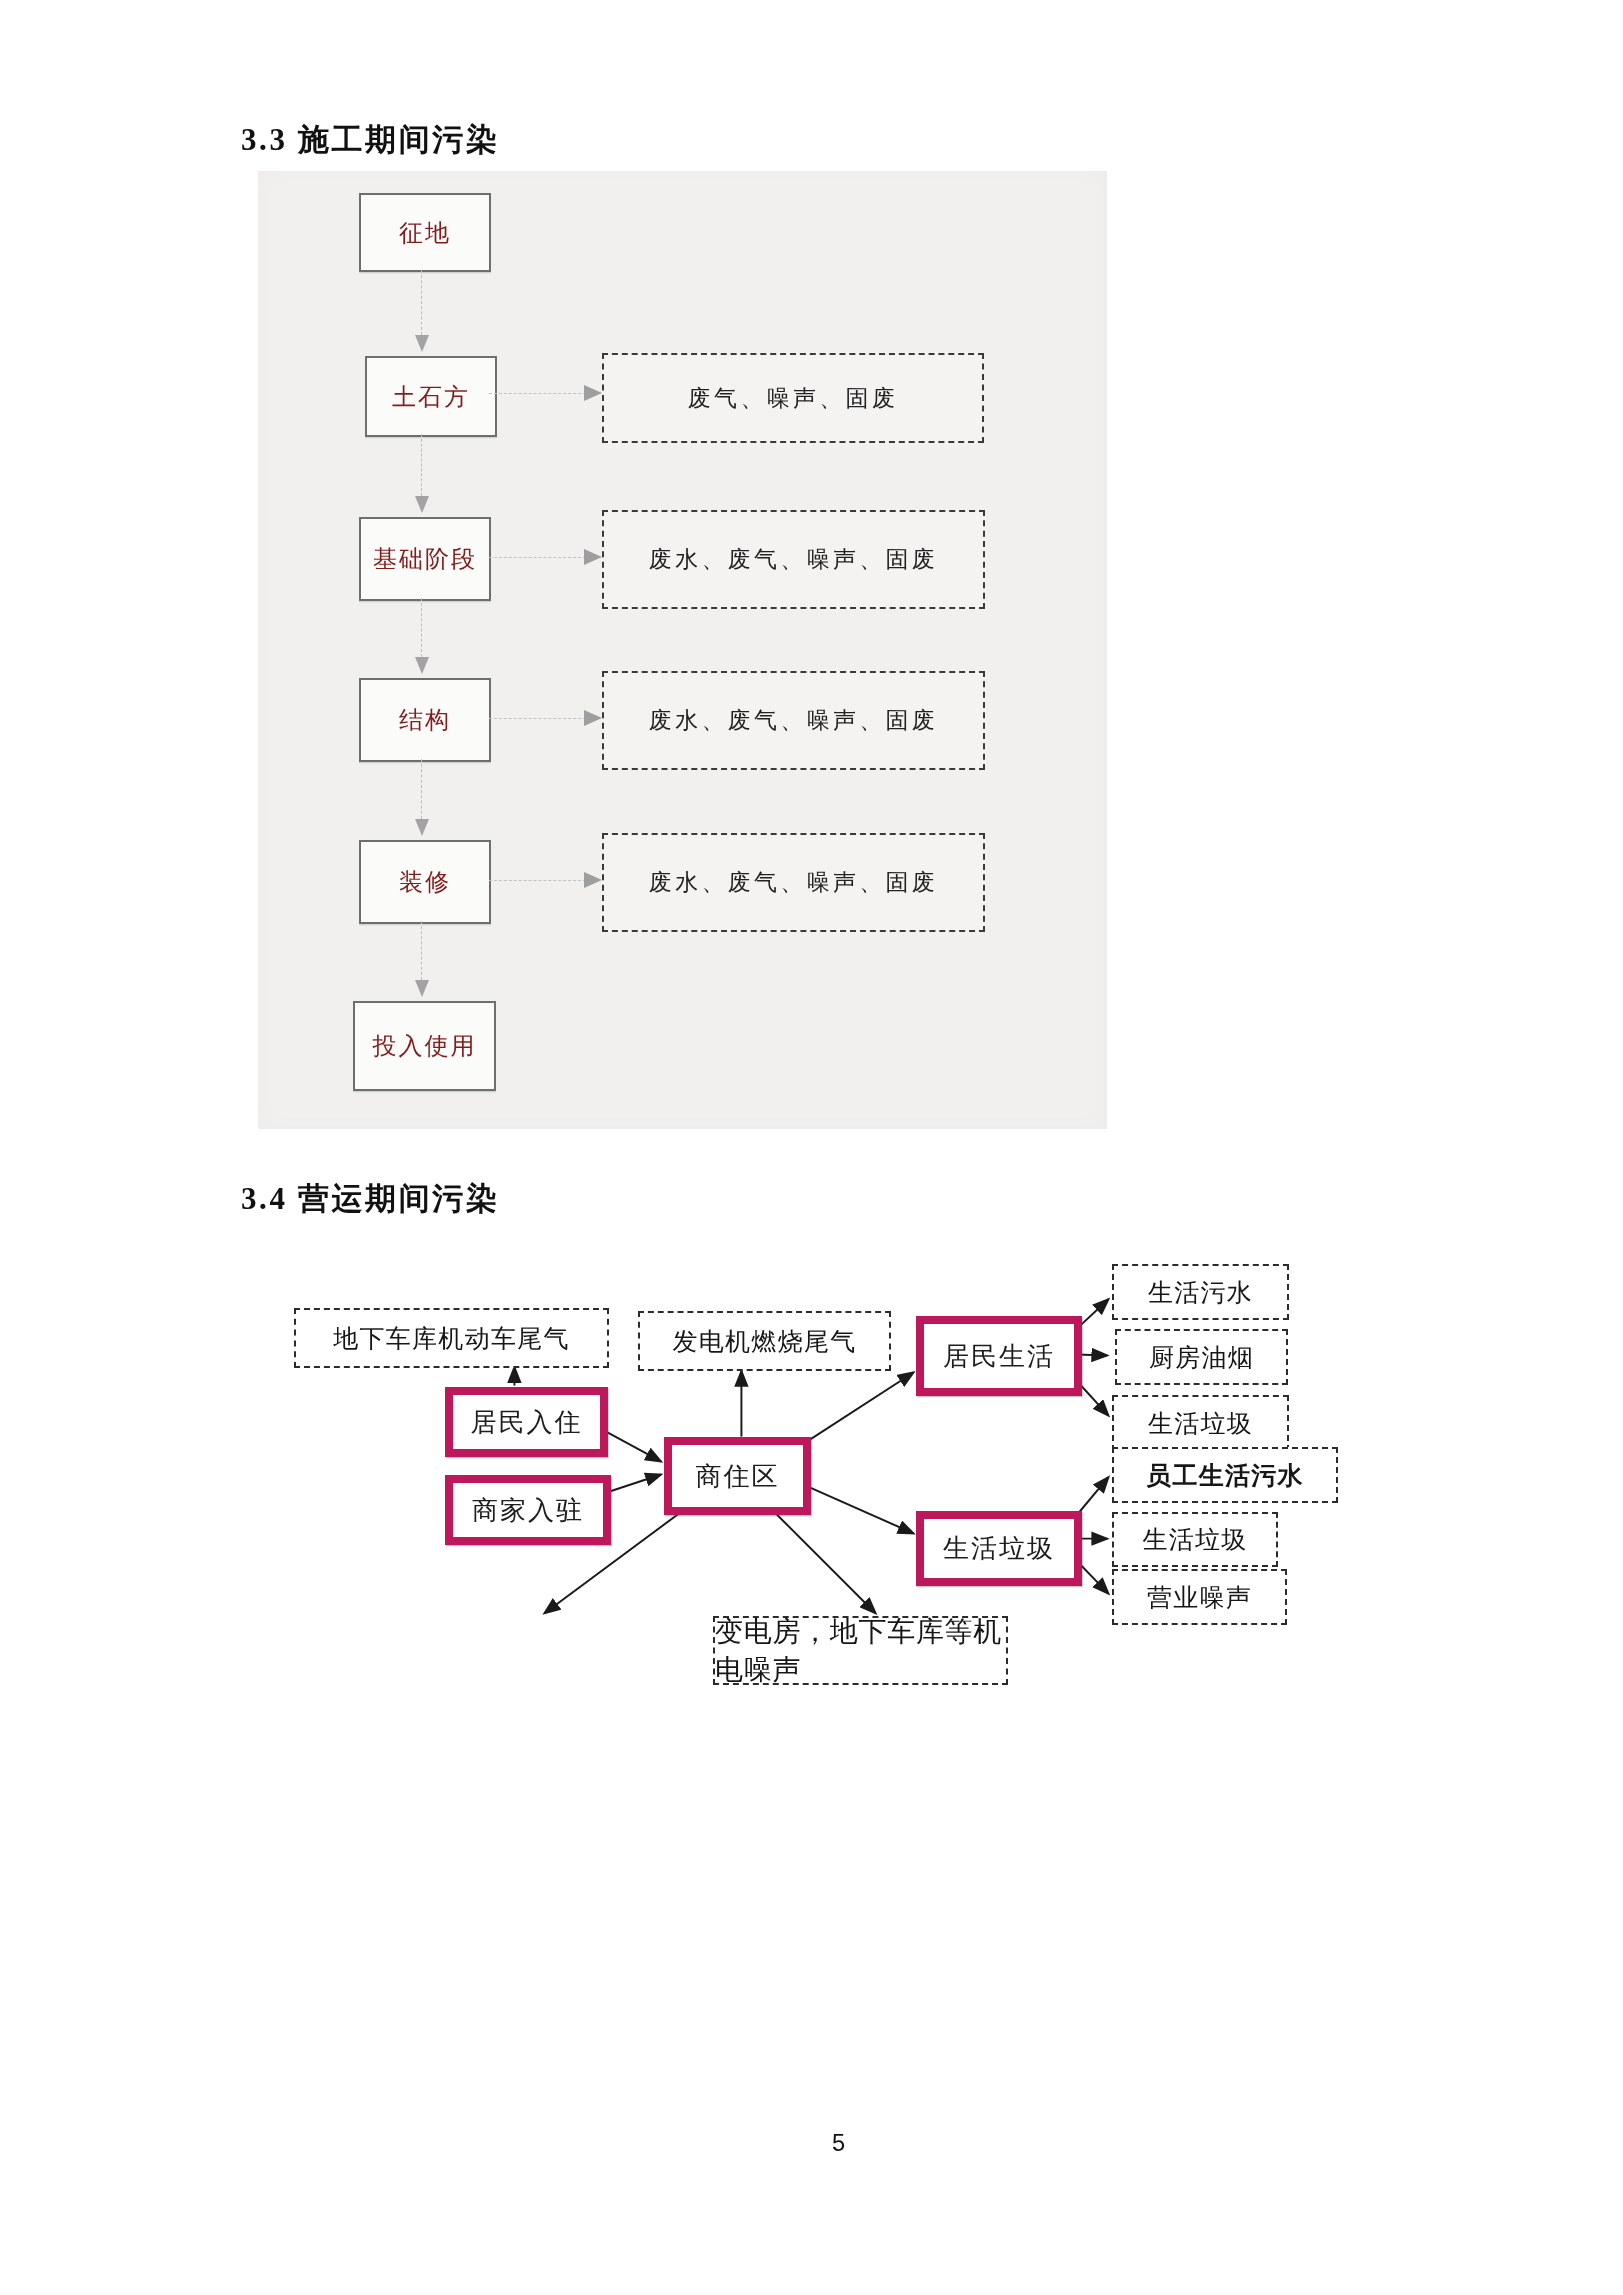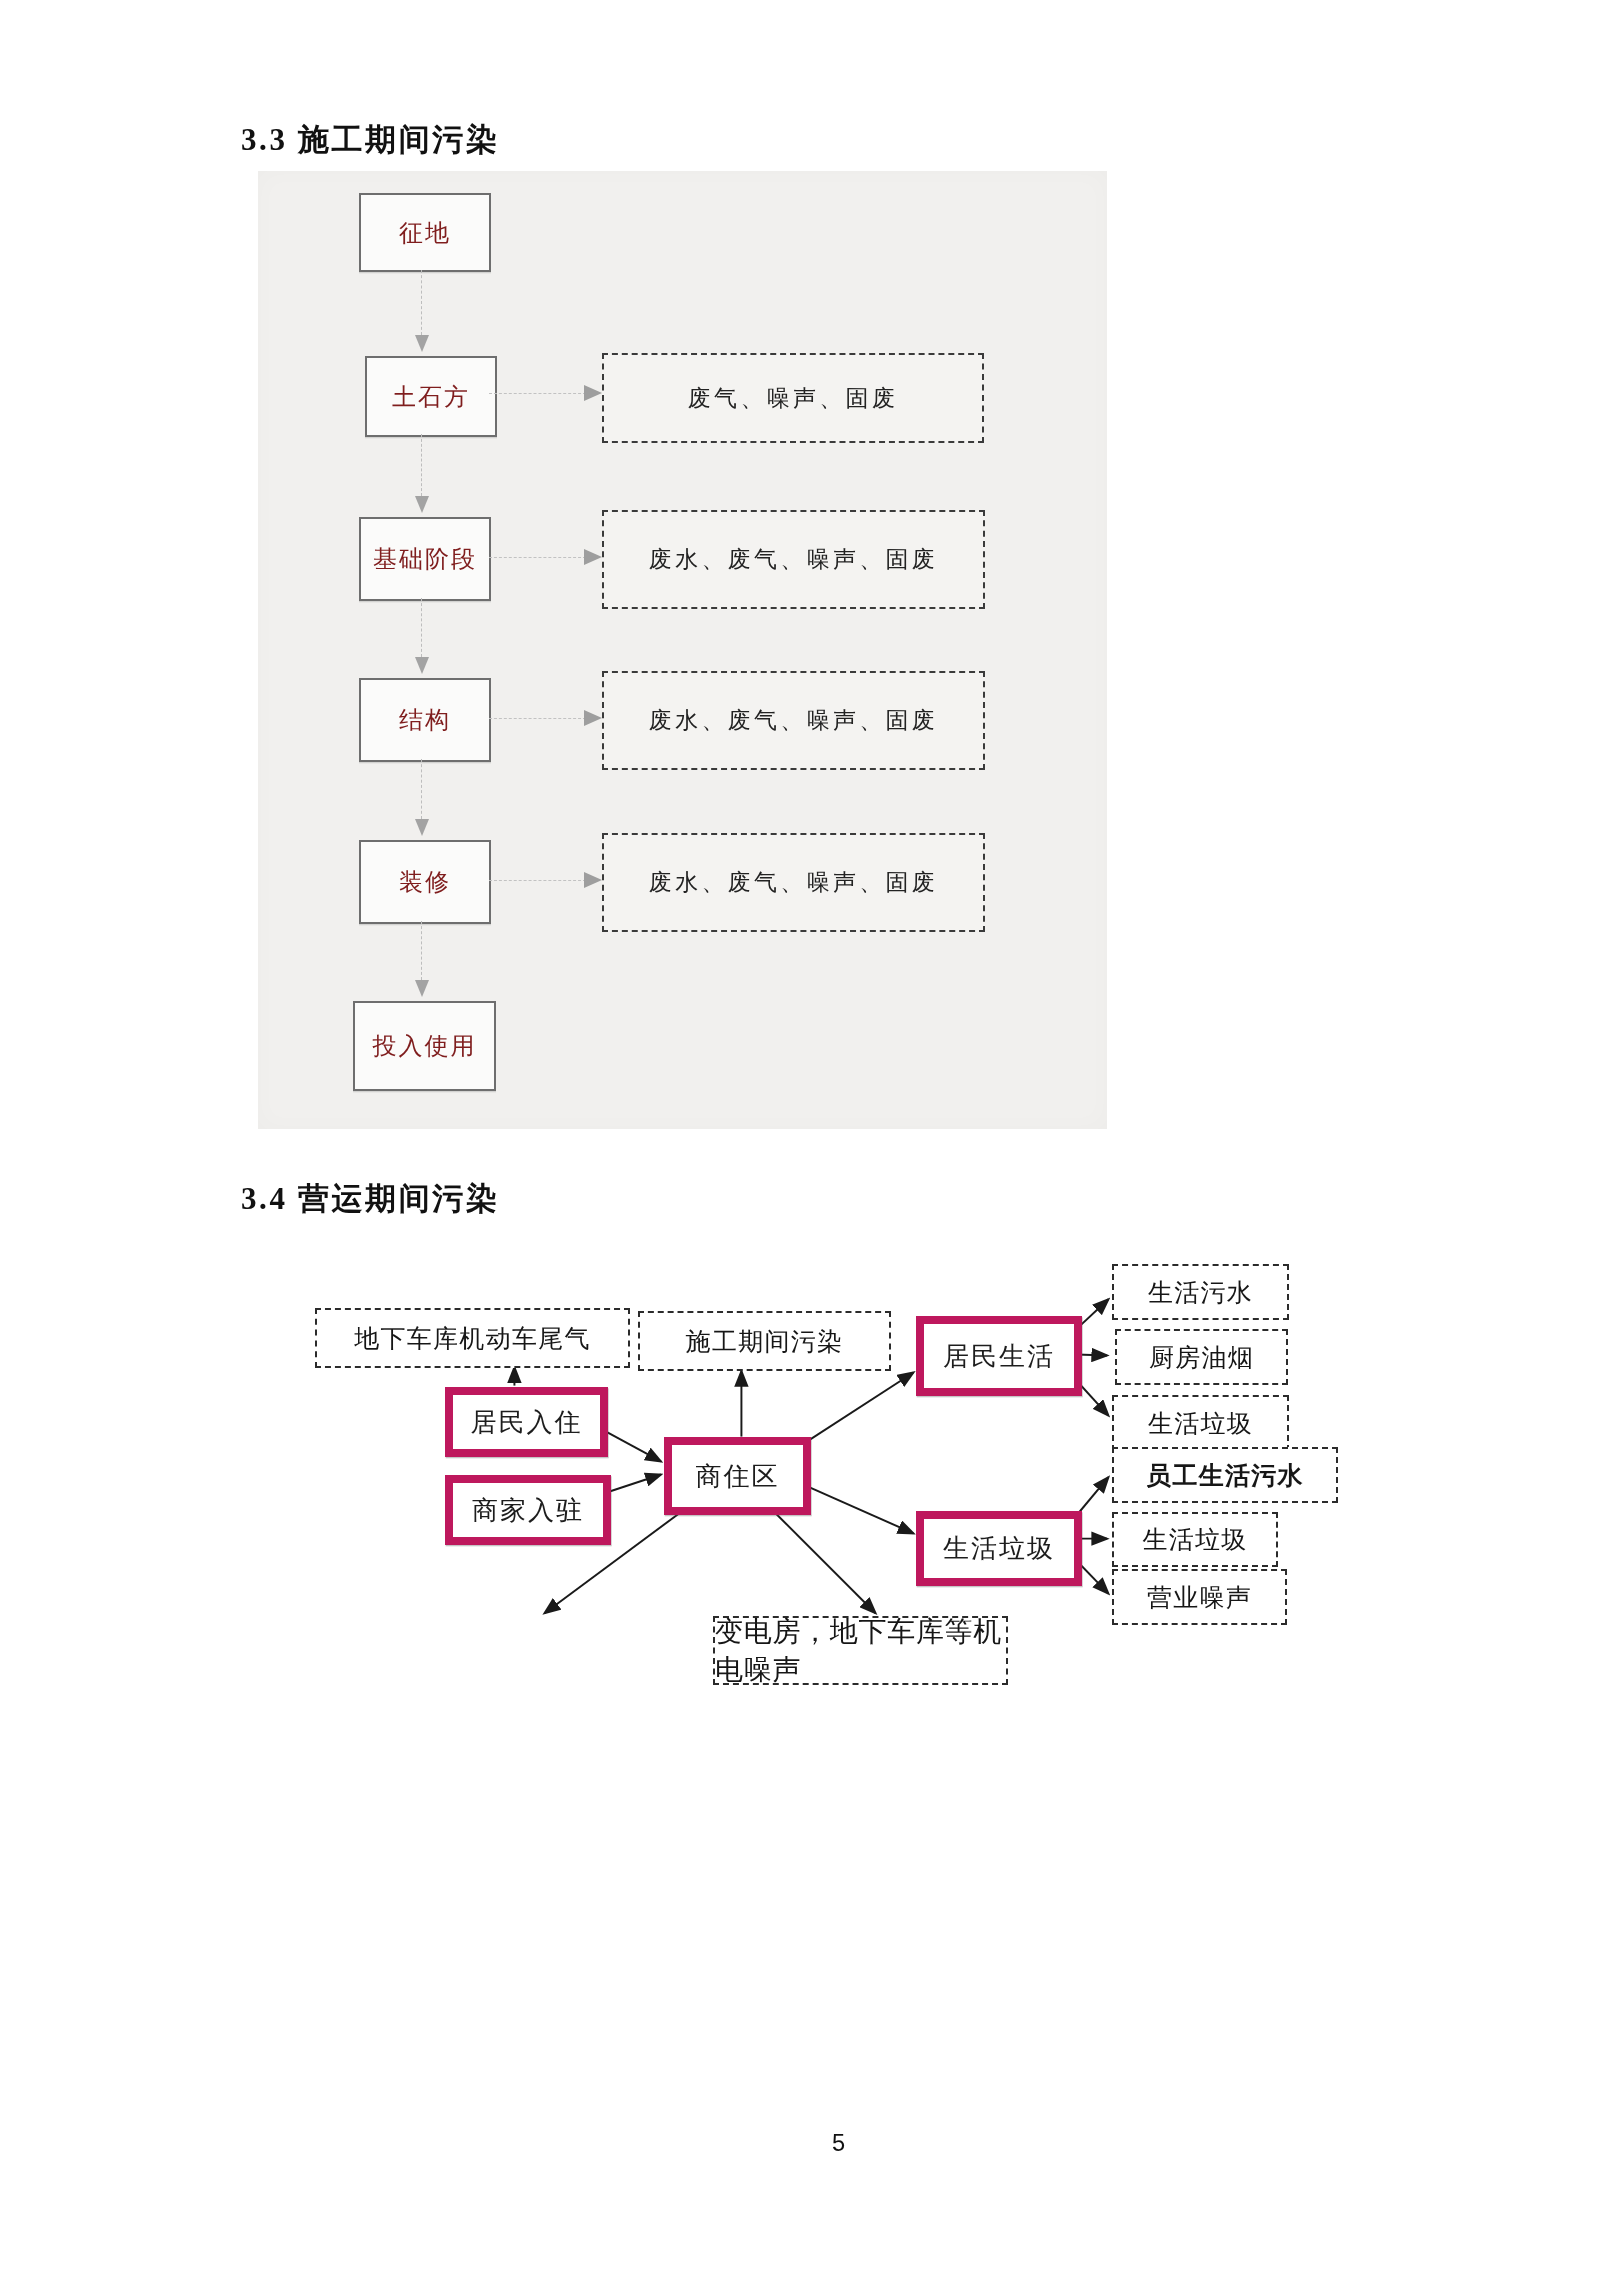--- a/index.html
+++ b/index.html
@@ -137,22 +137,22 @@
       <line x1="746" y1="374" x2="918" y2="546" marker-end="url(#ah)"></line>
       <line x1="1214" y1="122" x2="1274" y2="66" marker-end="url(#ah)"></line>
       <line x1="1214" y1="150" x2="1272" y2="152" marker-end="url(#ah)"></line>
       <line x1="1214" y1="178" x2="1274" y2="244" marker-end="url(#ah)"></line>
       <line x1="1214" y1="410" x2="1274" y2="338" marker-end="url(#ah)"></line>
       <line x1="1214" y1="432" x2="1272" y2="432" marker-end="url(#ah)"></line>
       <line x1="1214" y1="454" x2="1274" y2="516" marker-end="url(#ah)"></line>
     </g>
   </svg>
 
-  <div class="pbox2" style="left:315px;top:1308px;width:311px;height:56px;text-align:center;">地下车库机动车尾气</div>
-  <div class="pbox2" style="left:638px;top:1311px;width:249px;height:56px;">施工期间污染</div>
+  <div class="pbox2" style="left:294px;top:1308px;width:311px;height:56px;text-align:center;">地下车库机动车尾气</div>
+  <div class="pbox2" style="left:638px;top:1311px;width:249px;height:56px;">发电机燃烧尾气</div>
   <div class="pbox2" style="left:1112px;top:1264px;width:173px;height:52px;">生活污水</div>
   <div class="pbox2" style="left:1115px;top:1329px;width:169px;height:52px;">厨房油烟</div>
   <div class="pbox2" style="left:1112px;top:1395px;width:173px;height:52px;">生活垃圾</div>
   <div class="pbox2" style="left:1112px;top:1447px;width:222px;height:52px;font-weight:bold;">员工生活污水</div>
   <div class="pbox2" style="left:1112px;top:1512px;width:162px;height:51px;">生活垃圾</div>
   <div class="pbox2" style="left:1112px;top:1569px;width:171px;height:52px;">营业噪声</div>
   <div class="pbox2 small-text" style="left:713px;top:1616px;width:291px;height:65px;">变电房，地下车库等机电噪声</div>
 
   <div class="sbox2" style="left:445px;top:1387px;width:147px;height:54px;">居民入住</div>
   <div class="sbox2" style="left:445px;top:1475px;width:150px;height:54px;">商家入驻</div>

